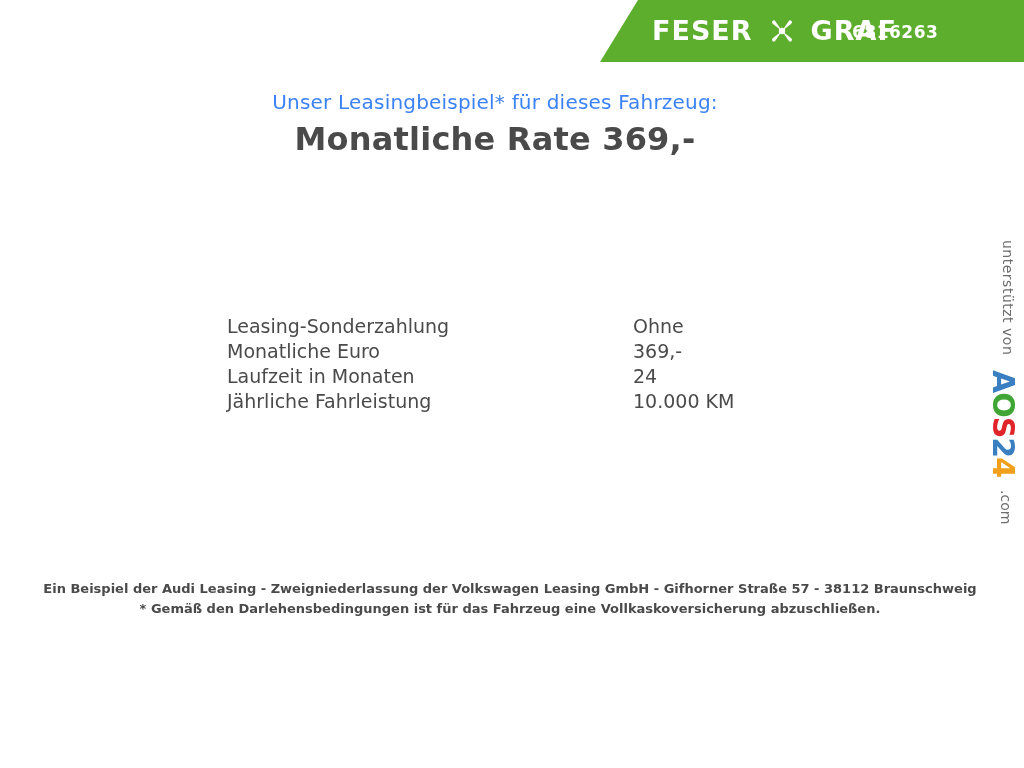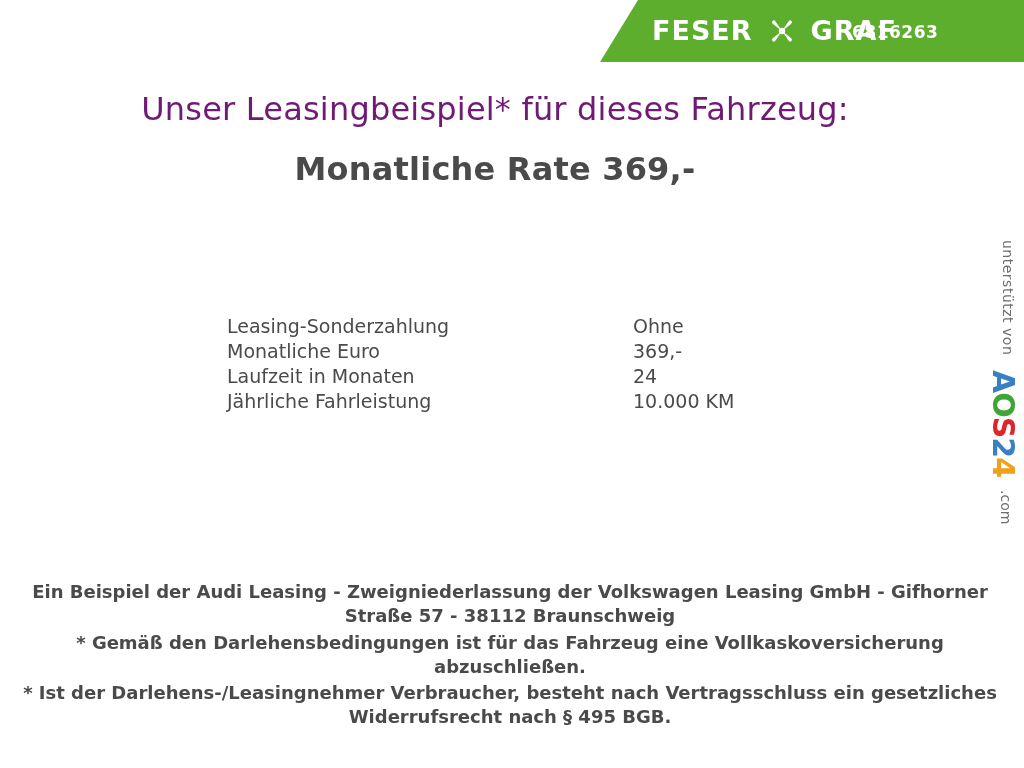--- a/index.html
+++ b/index.html
@@ -64,23 +64,23 @@
 
   
   .title-block {
     position: absolute;
     top: 90px;
     left: 0;
     width: 990px;
     text-align: center;
   }
   .title-line1 {
-    font-size: 32px;
-    color: #701a75;
-    margin: 0 0 22px 0;
+    font-size: 20px;
+    color: #3b82f6;
+    margin: 0 0 6px 0;
     font-weight: normal;
     letter-spacing: 0.2px;
   }
   .title-line2 {
     font-size: 32px;
     color: #4a4a4a;
     margin: 0;
     font-weight: bold;
     letter-spacing: 0.2px;
   }
@@ -155,21 +155,21 @@
   
   .footer {
     position: absolute;
     top: 580px;
     left: 0;
     width: 1010px;
     text-align: center;
   }
   .footer p {
     margin: 0 0 2px 10px;
-    font-size: 18px;
+    font-size: 13px;
     color: #4a4a4a;
     font-weight: bold;
     line-height: 1.35;
     text-align: center;
   }
   .footer p.reg {
     font-weight: bold;
   }
 </style>
 </head>
@@ -221,14 +221,13 @@
 
 <div class="sidebar">
   <span class="sidebar-text">unterstützt von</span>
   <span class="sidebar-logo"><span class="l-a">A</span><span class="l-o">O</span><span class="l-s">S</span><span class="l-2">2</span><span class="l-4">4</span></span>
   <span class="sidebar-com">.com</span>
 </div>
 
 <div class="footer">
   <p class="reg">Ein Beispiel der Audi Leasing - Zweigniederlassung der Volkswagen Leasing GmbH - Gifhorner Straße 57 - 38112 Braunschweig</p>
   <p>* Gemäß den Darlehensbedingungen ist für das Fahrzeug eine Vollkaskoversicherung abzuschließen.</p>
-  <p>* Ist der Darlehens-/Leasingnehmer Verbraucher, besteht nach Vertragsschluss ein gesetzliches Widerrufsrecht nach § 495 BGB.</p>
 </div>
 
 </body></html>

